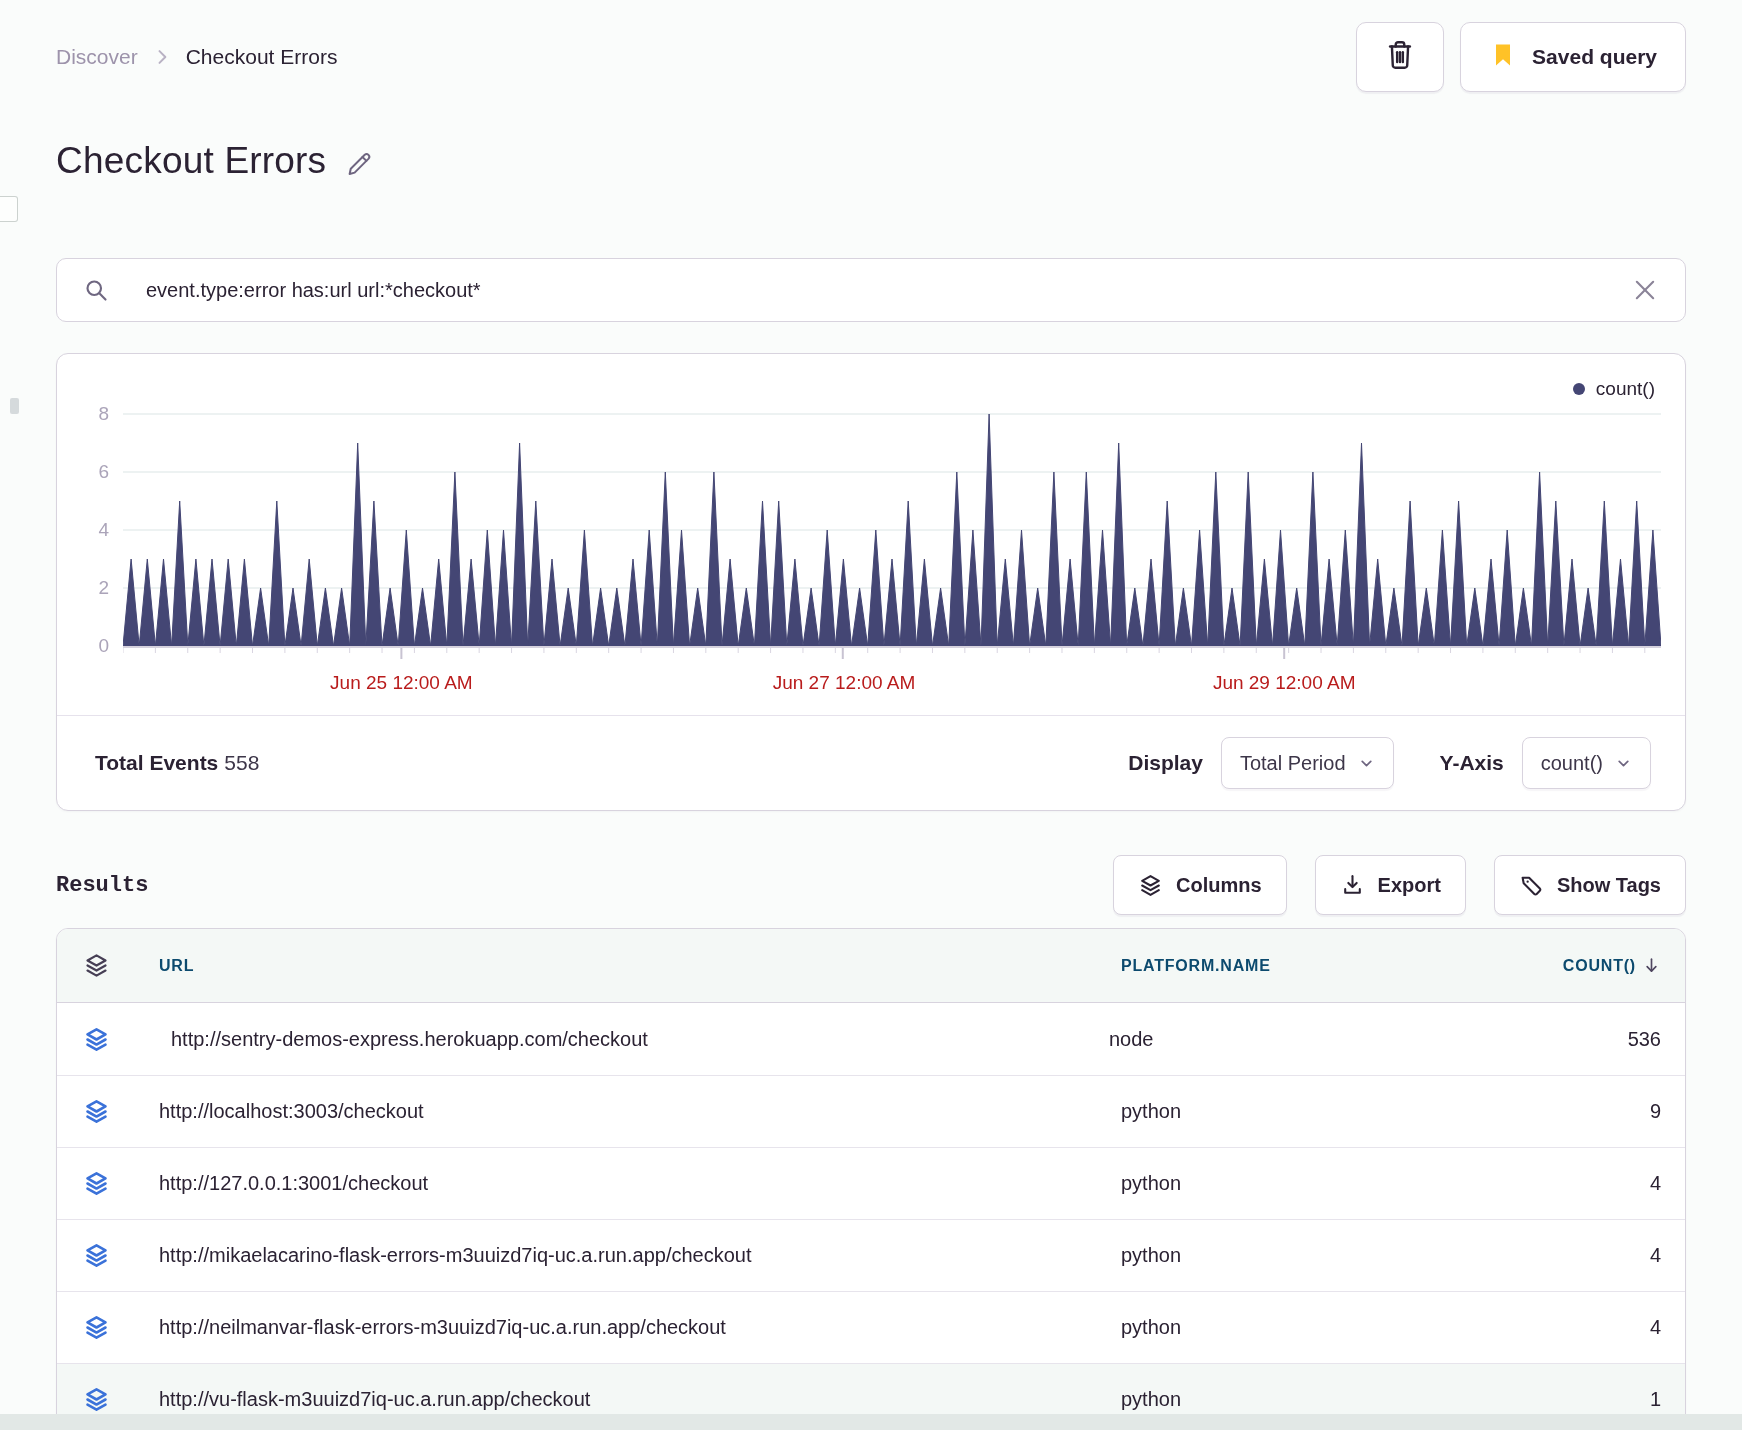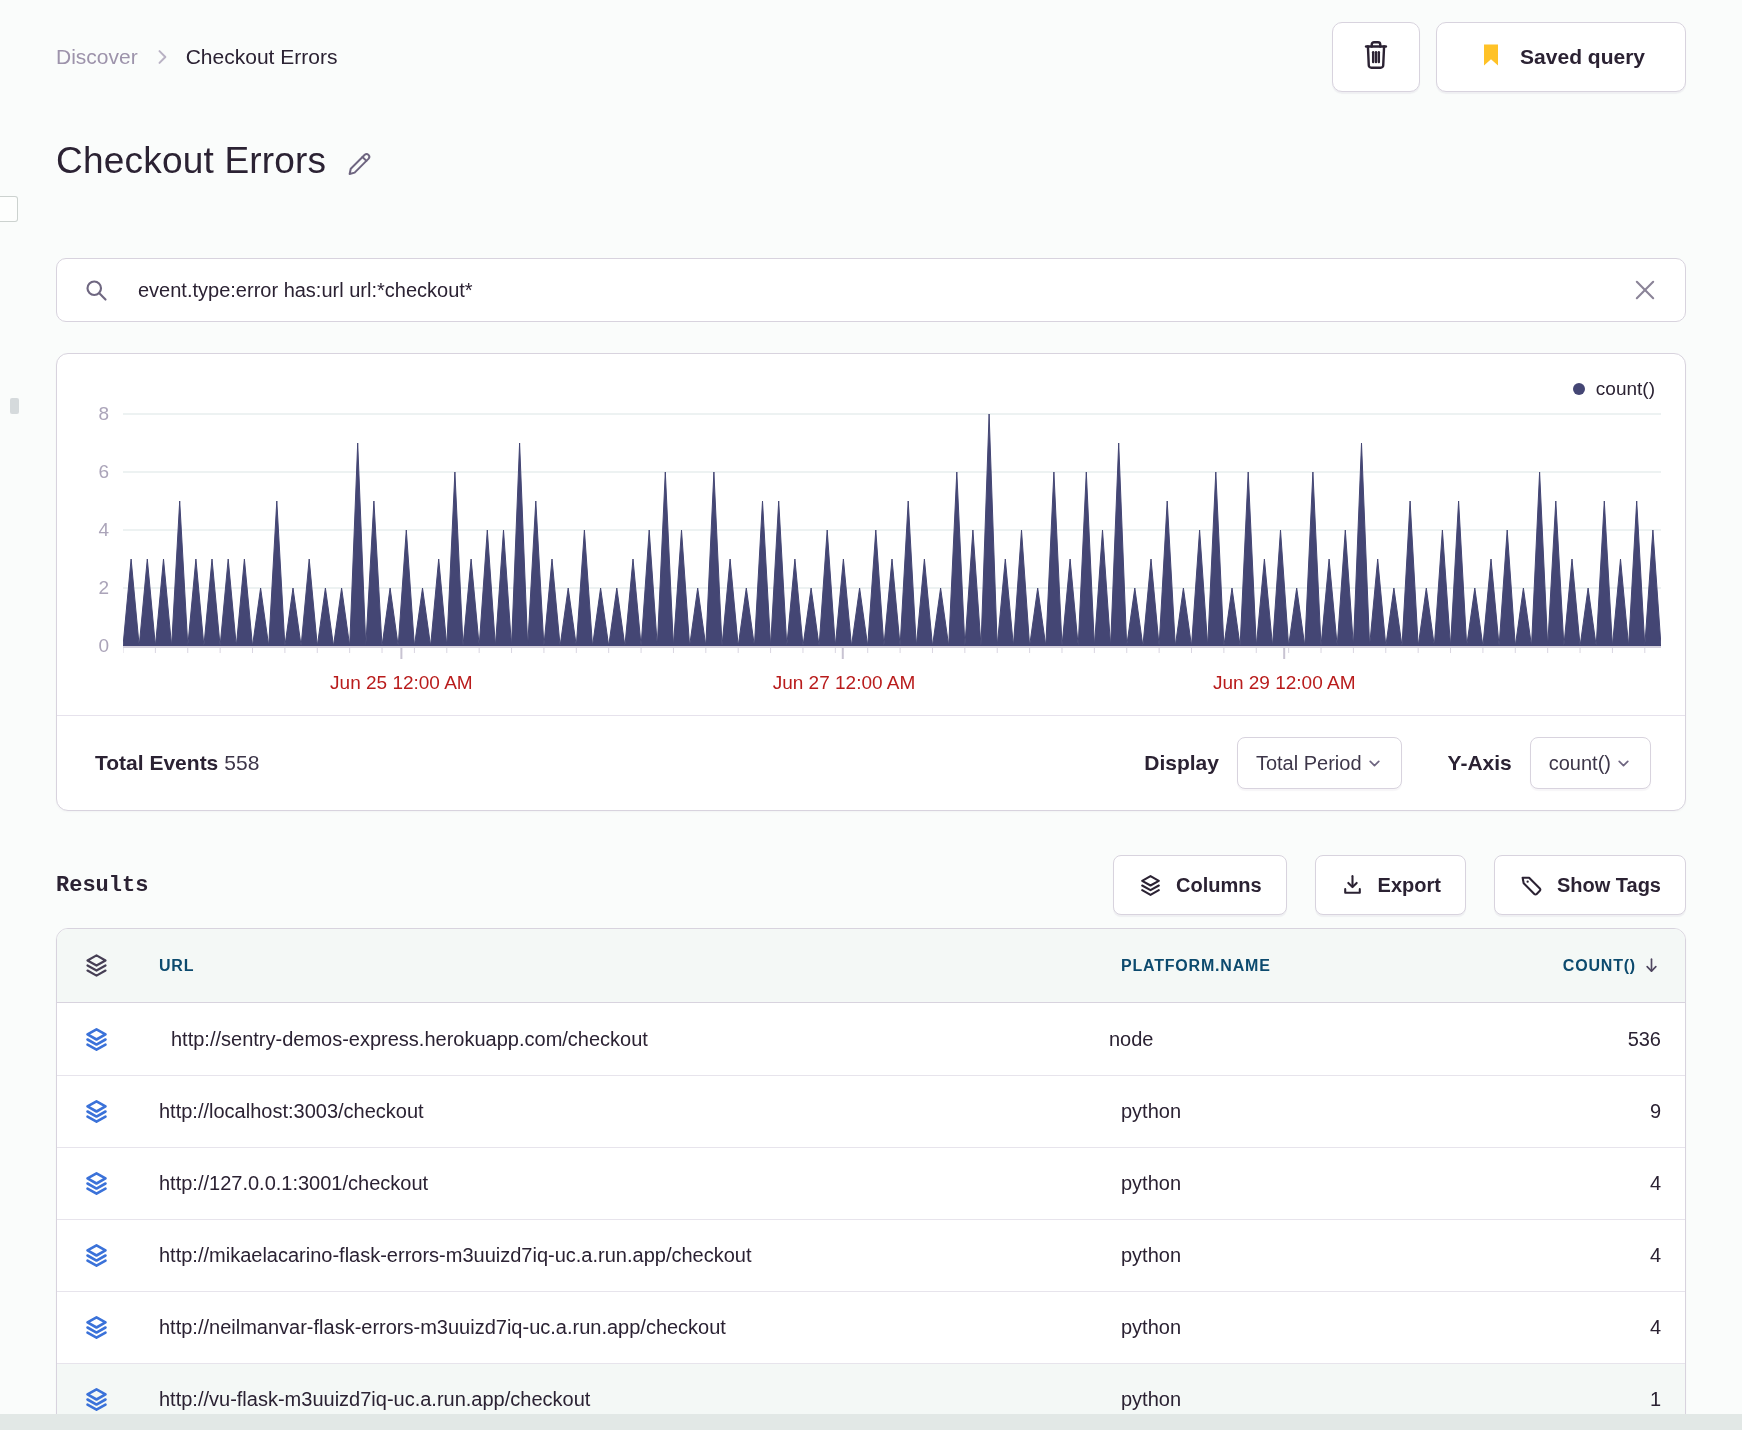--- a/index.html
+++ b/index.html
@@ -20,32 +20,32 @@
   .crumb-current { color:#2b2233; }
   .crumb-chevron { display:inline-flex; color:#b9b2c4; }
   .top-actions { position:absolute; right:0; top:0; display:flex; gap:16px; }
   .btn {
     background:#fff; border:1px solid #d8d3de; border-radius:10px;
     display:flex; align-items:center; justify-content:center;
     box-shadow:0 2px 1px rgba(45,0,85,0.05); cursor:pointer;
     color:#2b2233; font-weight:bold; font-size:21px;
   }
   .btn-icon-only { width:88px; height:70px; }
-  .btn-saved { height:70px; padding:0 40px; gap:15px; }
+  .btn-saved { height:70px; padding:0 28px; gap:15px; }
 
   
   .title-row { margin-top:48px; display:flex; align-items:center; gap:18px; }
   .page-title { font-size:37px; font-weight:400; color:#2b2233; letter-spacing:0.2px; }
   .edit-pencil { display:inline-flex; color:#6e6580; cursor:pointer; margin-top:6px; }
 
   
   .search-bar {
     margin-top:76px; height:64px; background:#fff;
     border:1px solid #d8d3de; border-radius:10px;
-    display:flex; align-items:center; padding:0 26px; gap:28px;
+    display:flex; align-items:center; padding:0 26px; gap:36px;
   }
   .search-bar input {
     border:none; outline:none; flex:1; font-size:20px; color:#2b2233;
     font-family:"Liberation Sans", sans-serif; background:transparent;
   }
   .search-mag, .search-clear { display:inline-flex; }
   .search-mag { color:#6f6781; }
   .search-clear { color:#8b8498; cursor:pointer; }
 
   
@@ -67,21 +67,21 @@
     display:flex; align-items:center; justify-content:space-between;
     padding:0 34px 0 38px;
   }
   .total-events { display:flex; align-items:flex-end; gap:6px; font-size:21px; }
   .total-events .lbl { font-weight:bold; color:#2b2233; }
   .total-events .val { color:#3d3649; }
   .footer-controls { display:flex; align-items:center; gap:16px; }
   .ctrl-label { font-weight:bold; font-size:21px; color:#2b2233; margin-right:2px; }
   .dropdown {
     height:52px; background:#fff; border:1px solid #d8d3de; border-radius:8px;
-    display:flex; align-items:center; gap:4px; padding:0 18px;
+    display:flex; align-items:center; gap:12px; padding:0 18px;
     font-size:20px; color:#3d3649; cursor:pointer; box-shadow:0 2px 1px rgba(45,0,85,0.04);
   }
   .dd-gap { width:14px; }
   .chev { display:inline-flex; color:#6e6580; }
 
   
   .results-row { margin-top:44px; display:flex; align-items:center; justify-content:space-between; height:60px; }
   .results-heading { font-size:22px; font-weight:bold; color:#2b2233;font-family:Liberation Mono, monospace; }
   .results-buttons { display:flex; gap:28px; }
   .btn-sm { height:60px; padding:0 24px; border-radius:8px; gap:13px; font-size:20px; }

